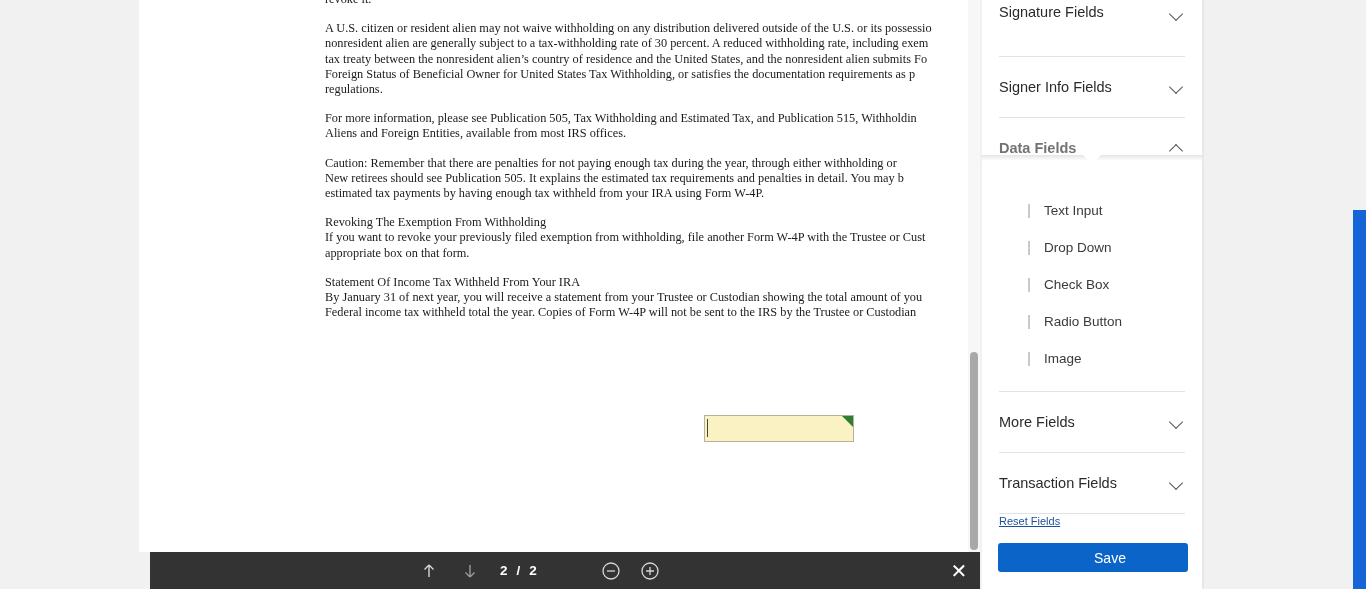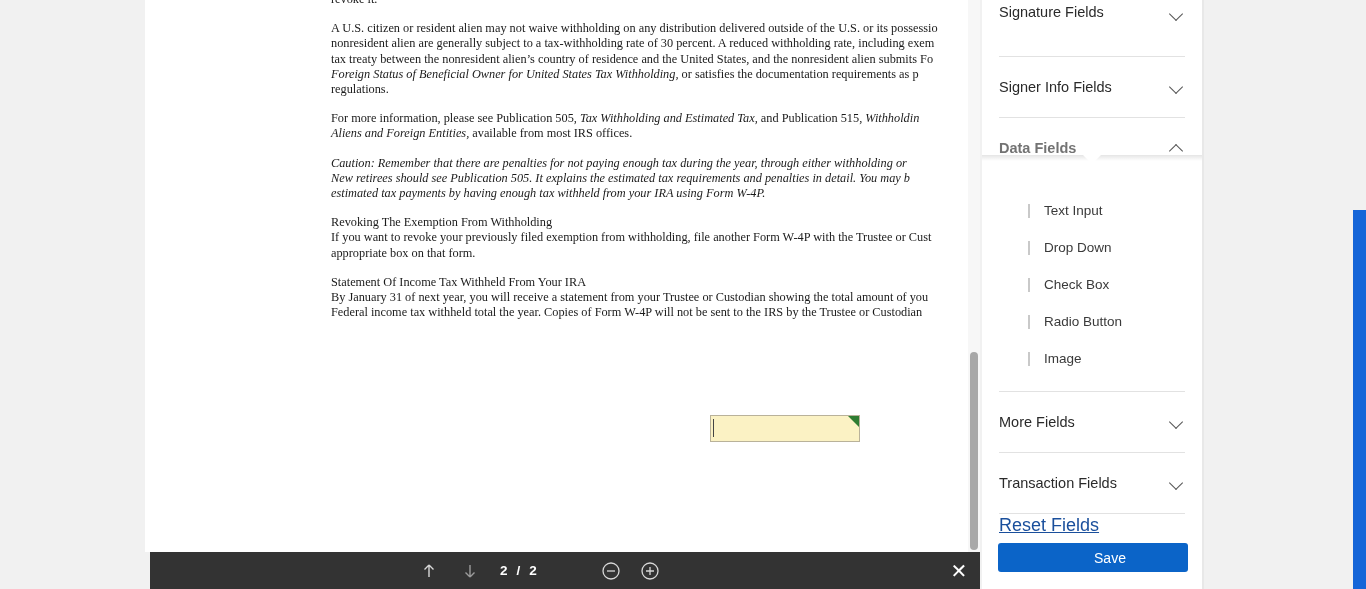--- a/index.html
+++ b/index.html
@@ -12,21 +12,21 @@
     position: relative;
     width: 1366px;
     height: 589px;
     overflow: hidden;
     background: #f1f1f1;
   }
 
   
   .doc-page {
     position: absolute;
-    left: 145px;
+    left: 139px;
     top: 0;
     width: 830px;
     height: 552px;
     background: #ffffff;
     overflow: hidden;
   }
   .doc-inner {
     position: absolute;
     left: 186px;
     top: -8px;
@@ -35,21 +35,21 @@
     font-size: 12.3px;
     line-height: 15.2px;
     color: #1a1a1a;
   }
   .doc-inner p {
     margin: 0 0 14px 0;
   }
   .doc-inner p.tight {
     margin: 0;
   }
-  .doc-inner .it { font-style: italic; }
+  .doc-inner .it { }
   .doc-inner .bd { font-weight: normal; }
 
   
   .field-box {
     position: absolute;
     left: 565px;
     top: 415px;
     width: 150px;
     height: 27px;
     background: #fbf2c4;
@@ -217,21 +217,21 @@
   .list-divider {
     margin: 0 17px;
     height: 1px;
     background: #e2e2e2;
   }
 
   .reset-link {
     position: absolute;
     left: 999px;
     top: 515px;
-    font-size: 18px;
+    font-size: 11px;
     color: #1a4f9c;
     text-decoration: underline;
     cursor: pointer;
   }
   .save-btn {
     position: absolute;
     left: 998px;
     top: 543px;
     width: 190px;
     height: 29px;

